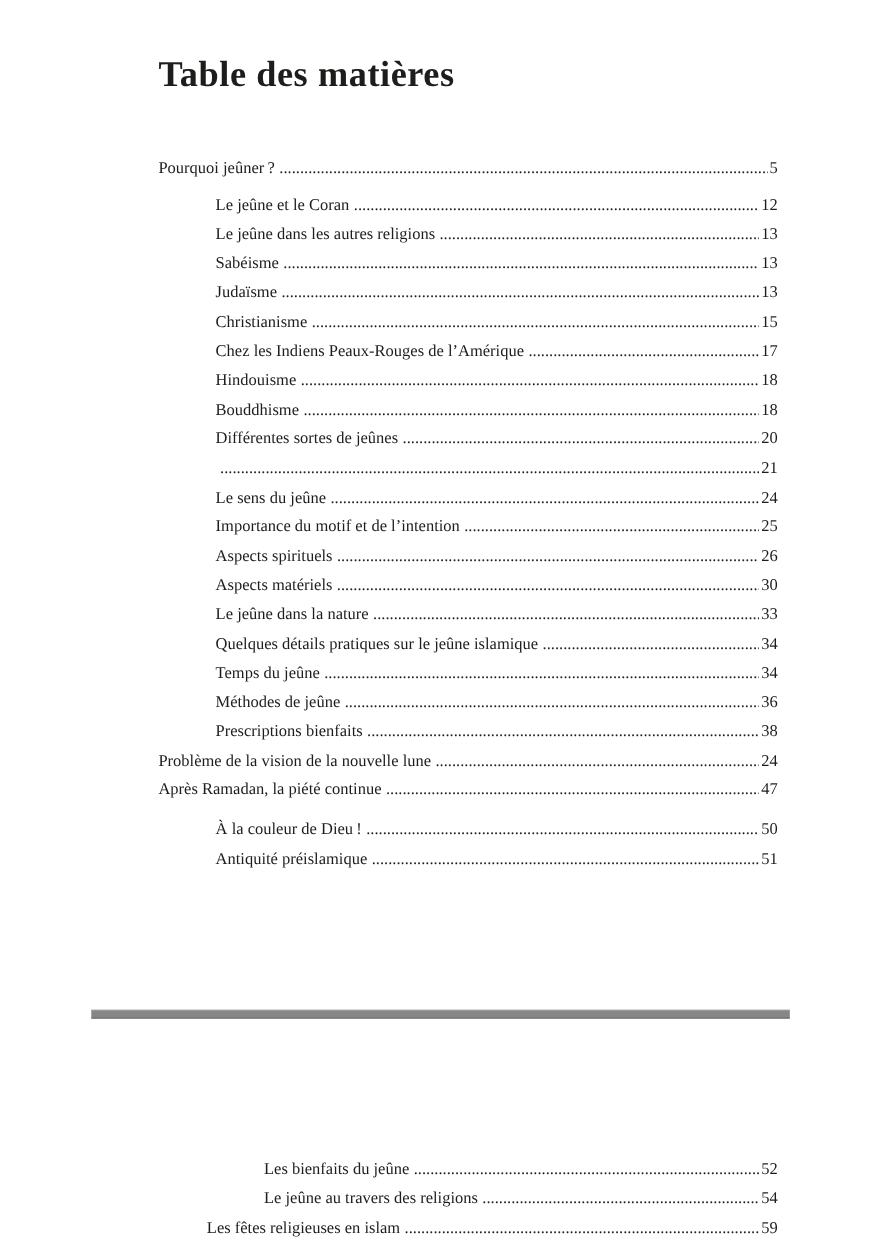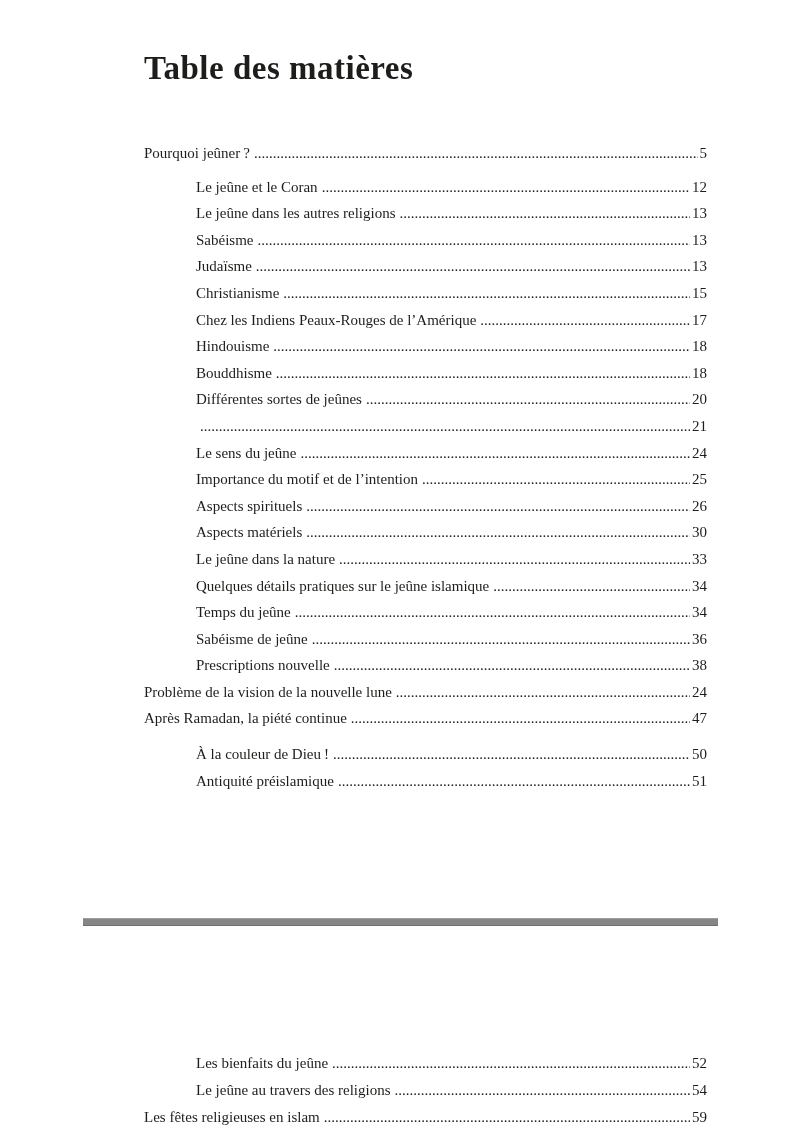--- a/index.html
+++ b/index.html
@@ -34,21 +34,21 @@
     font-size: 15px;
   }
   .toc-top { top: 140px; }
   .toc-bottom { top: 1050px; }
   .toc-row {
     display: flex;
     align-items: baseline;
     line-height: 26.6px;
     white-space: nowrap;
   }
-  .toc-bottom .toc-row { line-height: 27px; }
+  .toc-bottom .toc-row { line-height: 27px; margin-left: 44px; }
   .toc-row.indent { padding-left: 52px; }
   
   .toc-top .toc-row:nth-child(2)  { margin-top: 7px; }
   .toc-top .toc-row:nth-child(23) { margin-top: 9px; }
   .label { flex: 0 0 auto; }
   .dots {
     flex: 1 1 auto;
     overflow: hidden;
     white-space: nowrap;
     margin: 0 2px 0 4px;
@@ -159,26 +159,26 @@
       <span class="label">Quelques détails pratiques sur le jeûne islamique</span>
       <span class="dots"></span>
       <span class="pagenum">34</span>
     </div>
     <div class="toc-row indent">
       <span class="label">Temps du jeûne</span>
       <span class="dots"></span>
       <span class="pagenum">34</span>
     </div>
     <div class="toc-row indent">
-      <span class="label">Sabéisme de jeûne</span>
+      <span class="label">Méthodes de jeûne</span>
       <span class="dots"></span>
       <span class="pagenum">36</span>
     </div>
     <div class="toc-row indent">
-      <span class="label">Prescriptions nouvelle</span>
+      <span class="label">Prescriptions bienfaits</span>
       <span class="dots"></span>
       <span class="pagenum">38</span>
     </div>
     <div class="toc-row">
       <span class="label">Problème de la vision de la nouvelle lune</span>
       <span class="dots"></span>
       <span class="pagenum">24</span>
     </div>
     <div class="toc-row">
       <span class="label">Après Ramadan, la piété continue</span>

